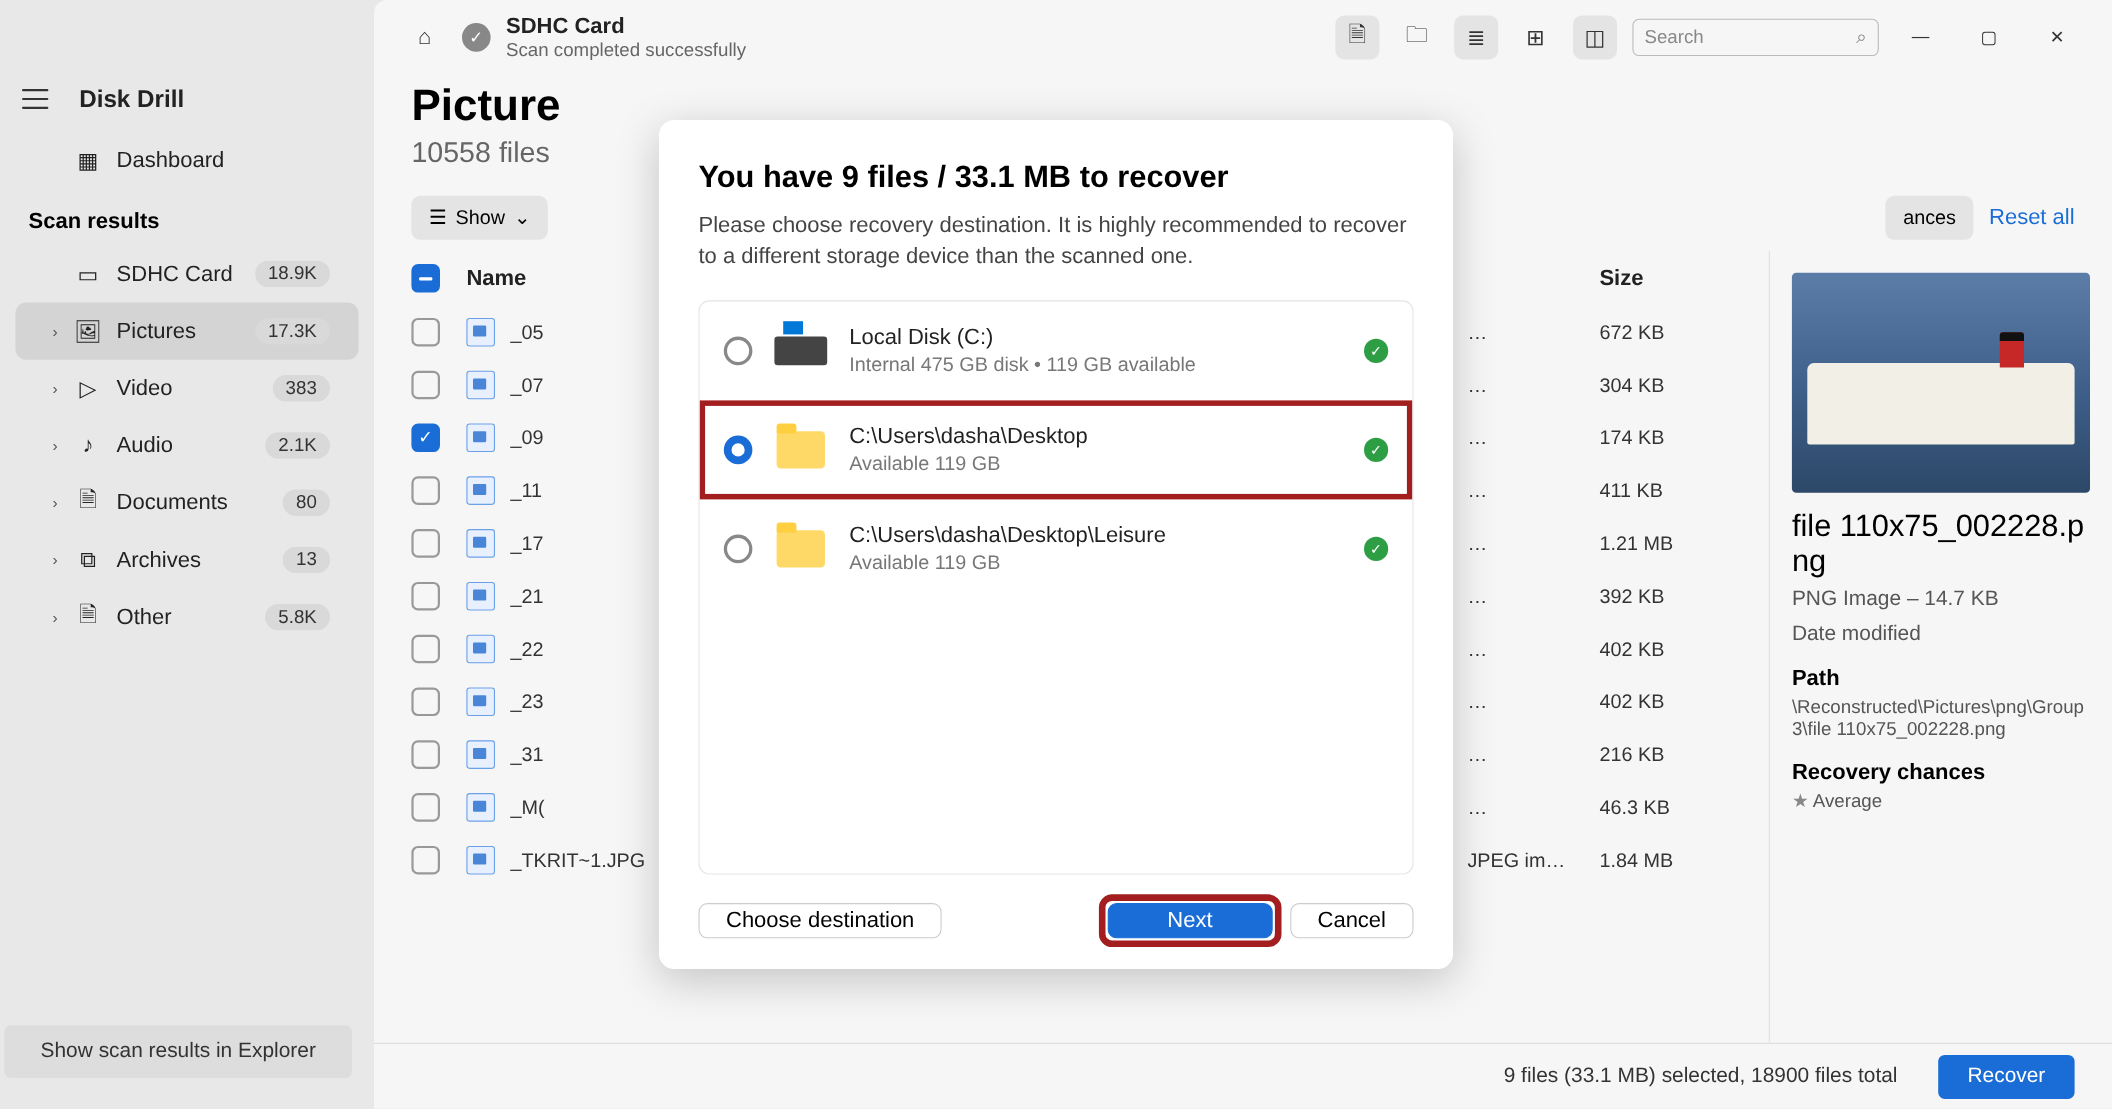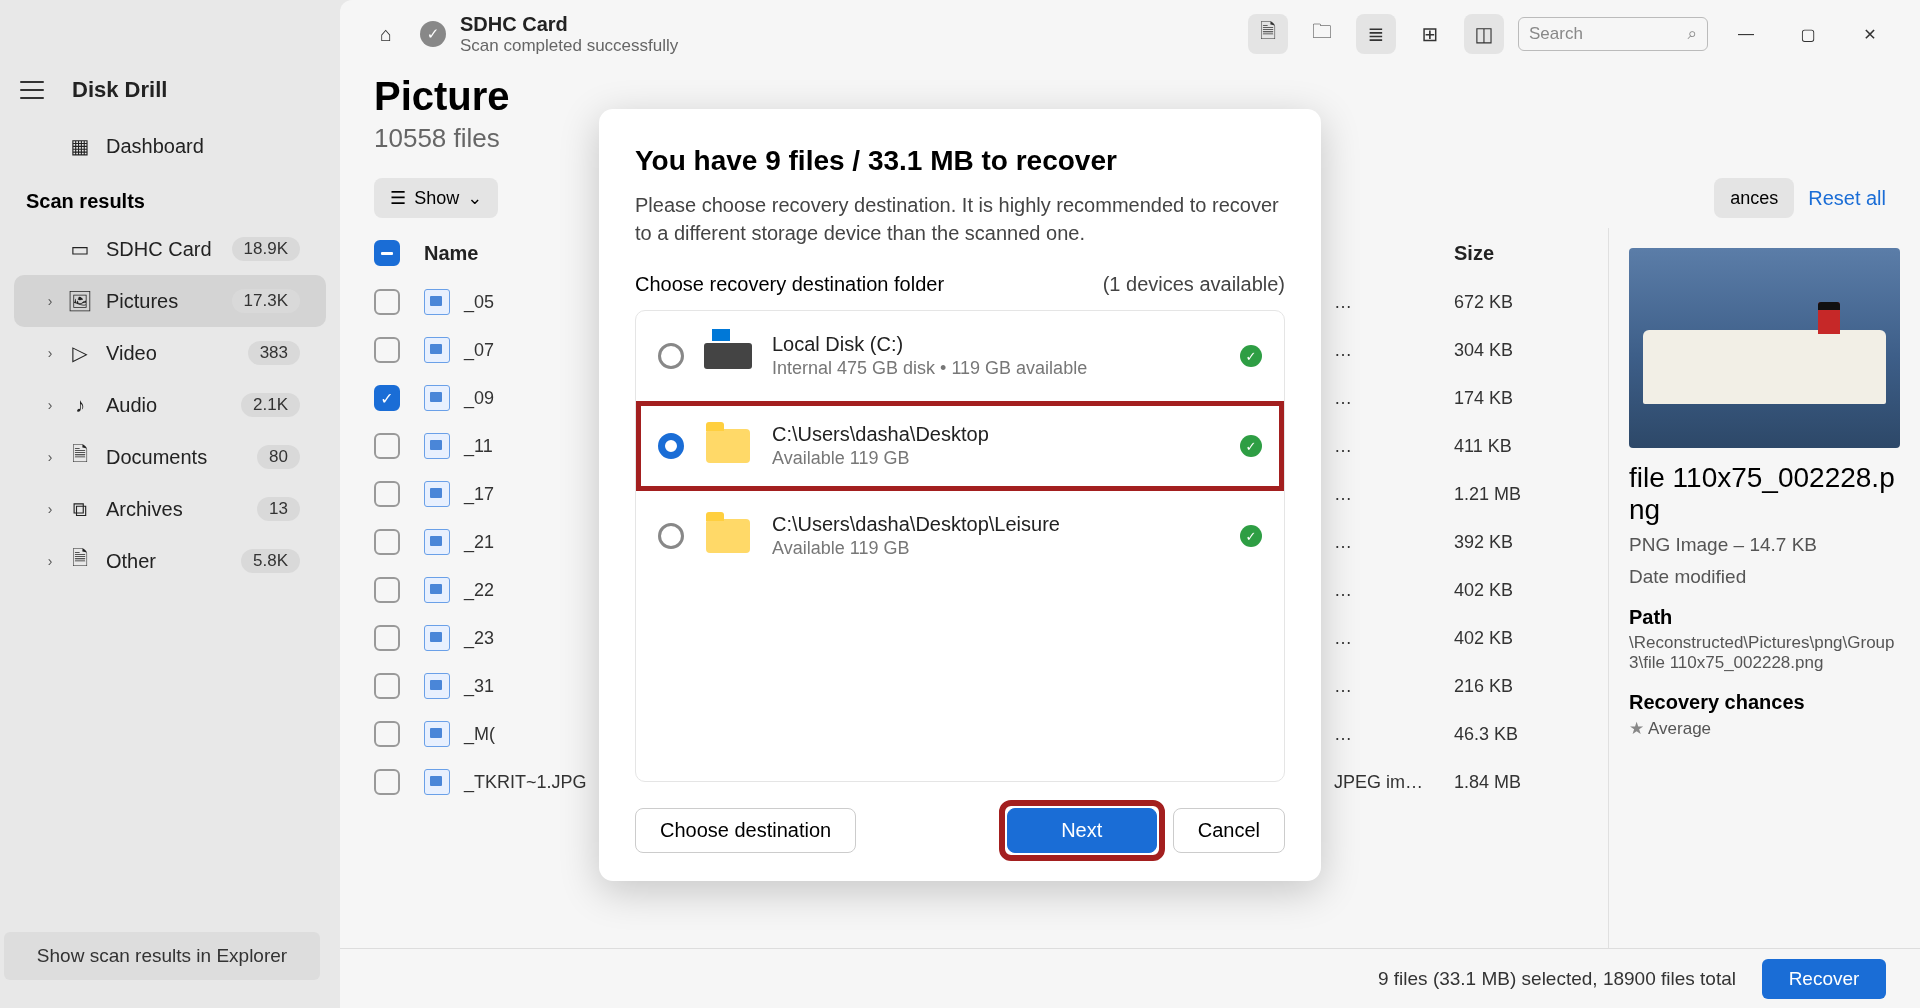--- a/index.html
+++ b/index.html
@@ -17,21 +17,21 @@
 .side-item .count { margin-left:auto; background:#d9d9d9; border-radius:14px; padding:2px 12px; font-size:17px; color:#333; }
 .side-section { font-size:20px; font-weight:600; padding:18px 26px 10px; }
 .scan-explorer { position:absolute; bottom:28px; left:4px; right:20px; height:48px; background:#ddd; border-radius:6px; display:flex; align-items:center; justify-content:center; font-size:19px; color:#333; cursor:pointer; }
 
 .main { position:absolute; left:340px; top:0; right:0; bottom:0; background:#f6f6f6; border-radius:12px 0 0 0; display:flex; flex-direction:column; }
 .toolbar { height:68px; display:flex; align-items:center; padding:0 26px; gap:14px; }
 .tb-ic { width:40px; height:40px; display:flex; align-items:center; justify-content:center; border-radius:8px; cursor:pointer; font-size:20px; color:#333; }
 .tb-ic.boxed { background:#e4e4e4; }
 .scan-title { font-size:20px; font-weight:600; color:#222; }
 .scan-sub { font-size:17px; color:#666; }
-.search-box { width:190px; height:34px; border:1px solid #bbb; border-radius:6px; display:flex; align-items:center; padding:0 10px; color:#888; font-size:17px; }
+.search-box { width:224px; height:34px; border:1px solid #bbb; border-radius:6px; display:flex; align-items:center; padding:0 10px; color:#888; font-size:17px; }
 .search-box span:first-child { flex:1; }
 .win-btn { width:48px; height:40px; display:flex; align-items:center; justify-content:center; cursor:pointer; font-size:16px; color:#333; }
 
 .content-head { padding:6px 34px 14px; }
 .page-title { font-size:40px; font-weight:700; }
 .page-sub { font-size:26px; color:#666; margin-top:4px; }
 .filter-row { display:flex; align-items:center; gap:14px; padding:10px 34px; }
 .filter-btn { height:40px; background:#e4e4e4; border-radius:8px; display:flex; align-items:center; padding:0 16px; font-size:18px; gap:8px; cursor:pointer; }
 .reset { margin-left:auto; color:#1a6dd6; font-size:20px; cursor:pointer; }
 
@@ -56,21 +56,21 @@
 .open-ext { position:absolute; right:24px; top:336px; font-size:20px; color:#666; cursor:pointer; }
 .preview-img { width:100%; height:200px; background:linear-gradient(180deg,#5b7da8 0%,#3d5e88 55%,#2d4868 100%); border-radius:4px; margin-bottom:14px; position:relative; overflow:hidden; }
 .ship { position:absolute; bottom:44px; left:14px; right:14px; height:74px; background:#f2efe6; border-radius:6px 6px 2px 2px; }
 .funnel { position:absolute; right:46px; top:-28px; width:22px; height:32px; background:#c62828; border-radius:3px 3px 0 0; }
 .funnel::before { content:''; position:absolute; top:0; left:0; right:0; height:8px; background:#111; border-radius:3px 3px 0 0; }
 .preview h3 { font-size:28px; font-weight:400; margin-bottom:8px; word-break:break-all; }
 .preview .meta { font-size:19px; color:#555; margin-bottom:10px; }
 .preview .label { font-size:20px; font-weight:600; margin-top:18px; margin-bottom:4px; }
 .preview .val { font-size:17px; color:#555; word-break:break-all; }
 
-.footer { height:60px; display:flex; align-items:center; justify-content:flex-end; gap:26px; padding:0 34px; border-top:1px solid #ddd; font-size:19px; color:#333; }
+.footer { height:60px; display:flex; align-items:center; justify-content:flex-end; gap:37px; padding:0 34px; border-top:1px solid #ddd; font-size:19px; color:#333; }
 .recover-btn { background:#1a6dd6; color:#fff; width:124px; height:40px; border-radius:6px; display:flex; align-items:center; justify-content:center; cursor:pointer; font-size:19px; }
 
 
 .overlay { position:absolute; inset:0; background:rgba(0,0,0,0); }
 .modal { position:absolute; left:599px; top:109px; width:722px; height:772px; background:#fff; border-radius:14px; box-shadow:0 10px 40px rgba(0,0,0,.2); padding:36px 36px 28px; display:flex; flex-direction:column; }
 .modal h2 { font-size:28px; font-weight:700; margin-bottom:14px; }
 .modal .desc { font-size:20px; color:#444; line-height:1.4; margin-bottom:26px; }
 .modal .dest-row { display:flex; align-items:center; font-size:20px; margin-bottom:14px; }
 .modal .dest-row .dev { margin-left:auto; color:#444; }
 .dest-list { border:1px solid #e5e5e5; border-radius:10px; flex:1; overflow:hidden; }
@@ -81,21 +81,21 @@
 .dest-ic { width:48px; height:40px; display:flex; align-items:center; justify-content:center; font-size:32px; }
 .disk-ic { width:48px; height:26px; background:#444; border-radius:3px; position:relative; }
 .disk-ic::before { content:''; position:absolute; top:-14px; left:8px; width:18px; height:12px; background:#0078d7; }
 .folder-ic { width:44px; height:34px; background:#ffd968; border-radius:4px; position:relative; }
 .folder-ic::before { content:''; position:absolute; top:-7px; left:0; width:18px; height:9px; background:#ffcf3f; border-radius:3px 3px 0 0; }
 .dest-txt { flex:1; }
 .dest-name { font-size:20px; color:#222; font-weight:500; }
 .dest-sub { font-size:18px; color:#777; margin-top:2px; }
 .dest-check { width:22px; height:22px; background:#2e9e44; border-radius:50%; color:#fff; display:flex; align-items:center; justify-content:center; font-size:13px; }
 .modal-foot { display:flex; gap:16px; margin-top:26px; align-items:center; }
-.mbtn { height:45px; border:1px solid #ccc; border-radius:8px; padding:0 24px; font-size:20px; display:flex; align-items:center; cursor:pointer; background:#fff; }
+.mbtn { height:32px; border:1px solid #ccc; border-radius:8px; padding:0 24px; font-size:20px; display:flex; align-items:center; cursor:pointer; background:#fff; }
 .mbtn.primary { background:#1a6dd6; color:#fff; border-color:#1a6dd6; width:150px; justify-content:center; }
 .hl-btn { outline:6px solid #a31f1f; outline-offset:2px; border-radius:4px; }
 </style>
 </head>
 <body>
 
 <div class="sidebar">
   <div class="titlebar">
     <div class="hamburger">
         <div></div>
@@ -377,24 +377,20 @@
   <div class="footer">
     <div>9 files (33.1 MB) selected, 18900 files total</div>
     <div class="recover-btn">Recover</div>
   </div>
 </div>
 
 <div class="overlay"></div>
 <div class="modal">
   <h2>You have 9 files / 33.1 MB to recover</h2>
   <div class="desc">Please choose recovery destination. It is highly recommended to recover to a different storage device than the scanned one.</div>
-  <div class="dest-row">
-    <span>Choose recovery destination folder</span>
-    <span class="dev">(1 devices available)</span>
-  </div>
   <div class="dest-list" id="dest-list">
       <div class="dest-item">
         <div class="radio "></div>
   <div class="dest-ic">
           <div class="disk-ic"></div>
         </div>
   <div class="dest-txt">
           <div class="dest-name">Local Disk (C:)</div>
           <div class="dest-sub">Internal 475 GB disk • 119 GB available</div>
         </div>

